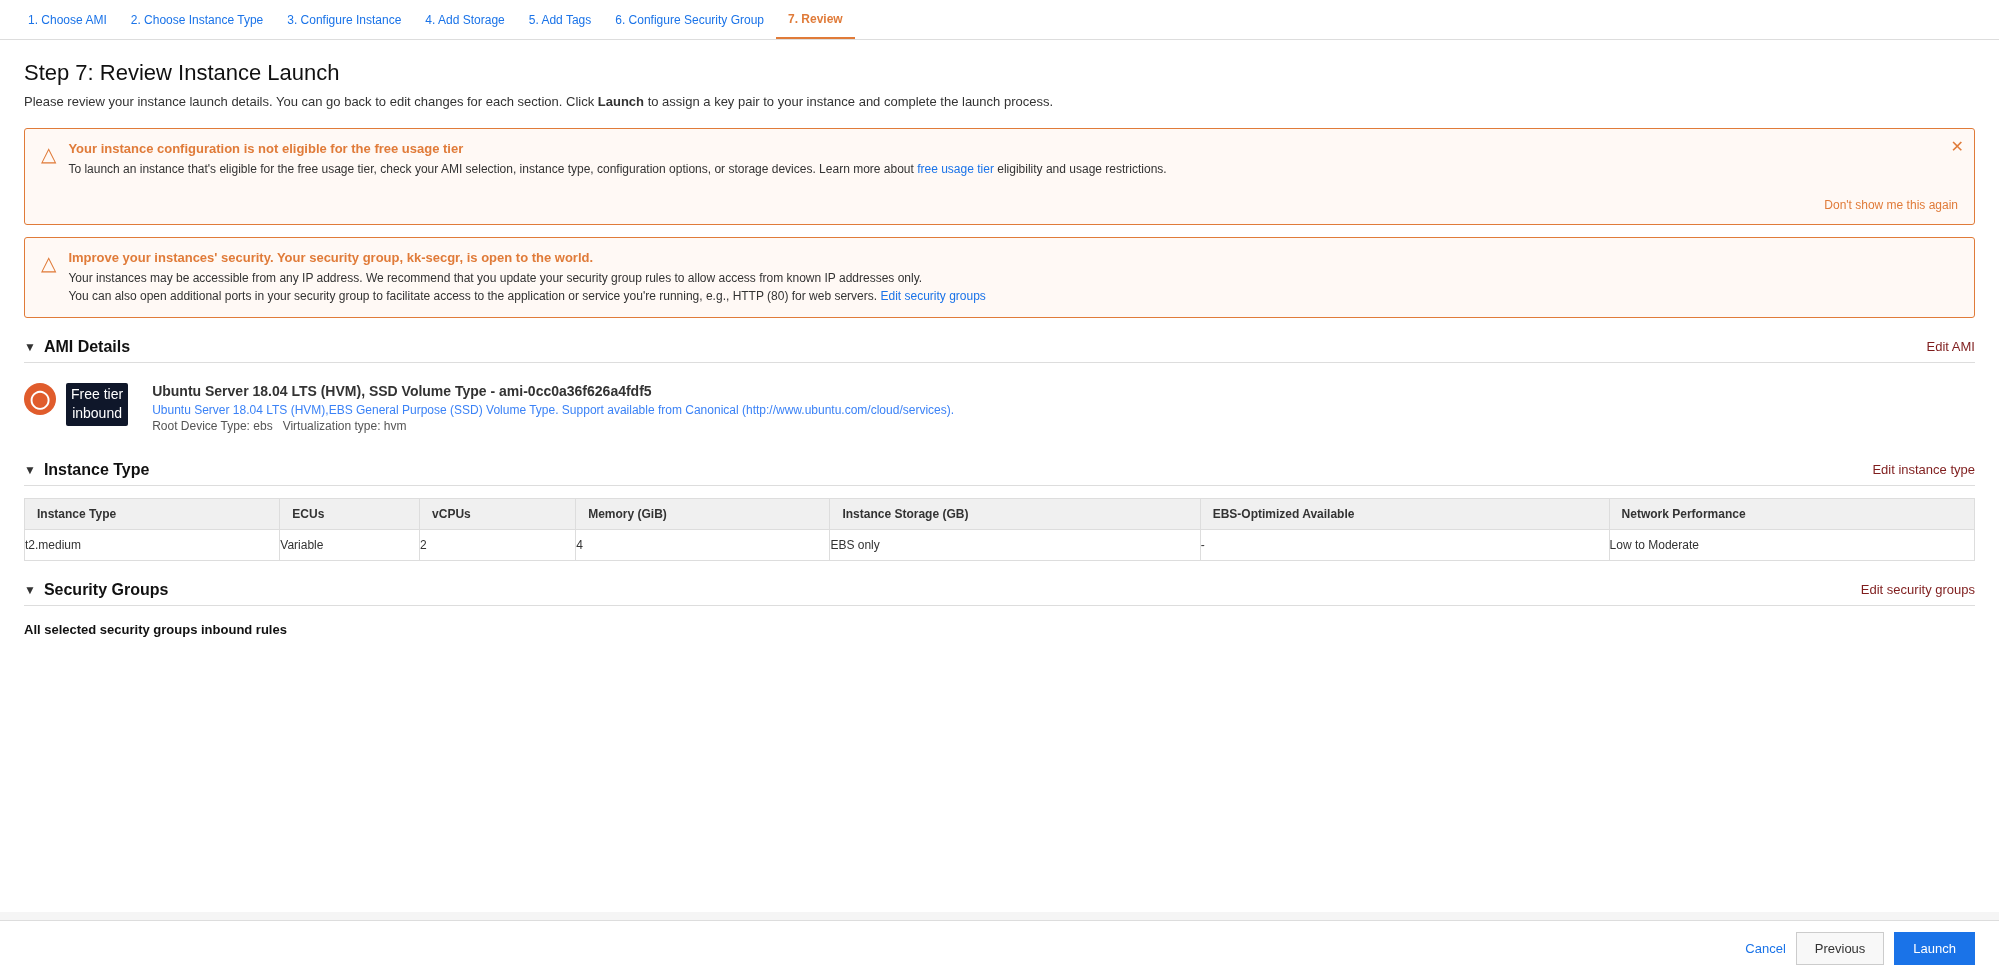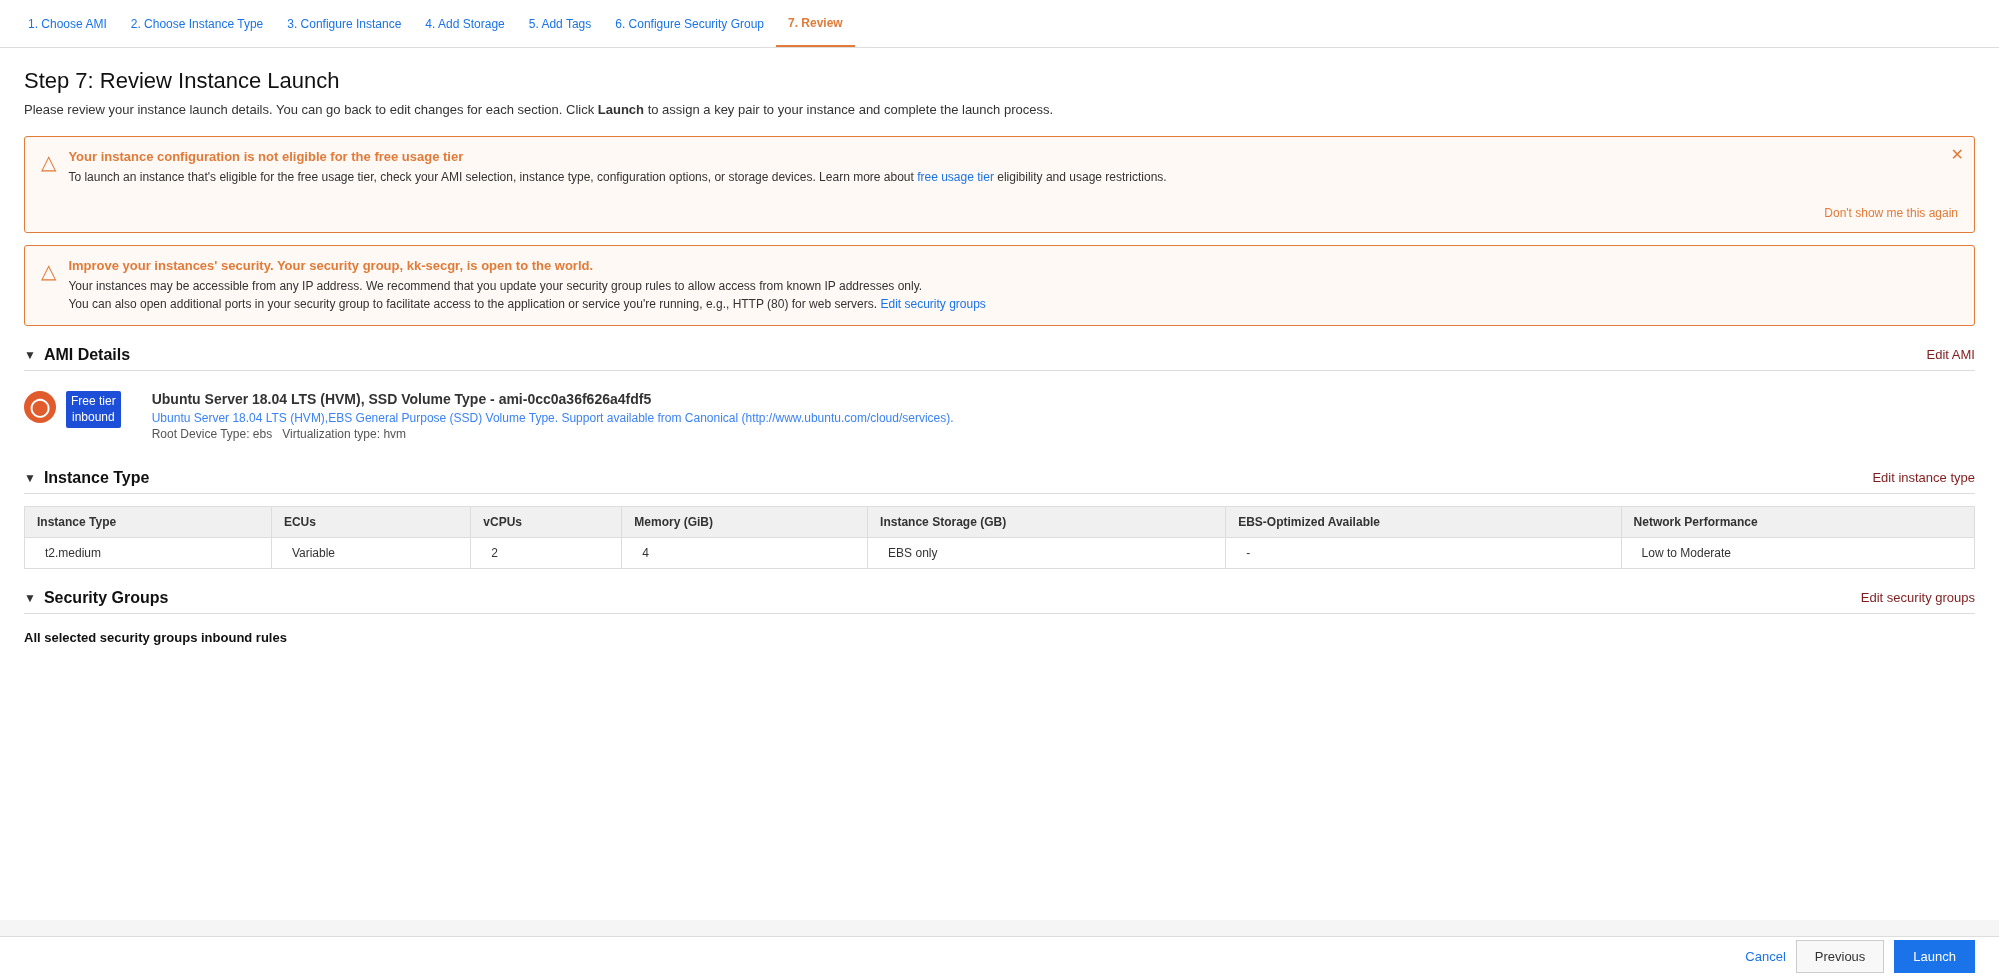--- a/index.html
+++ b/index.html
@@ -5,21 +5,21 @@
     * { box-sizing: border-box; margin: 0; padding: 0; }
     body { font-family: 'Helvetica Neue', Arial, sans-serif; font-size: 13px; color: #333; background: #f5f5f5; }
 
     
     .top-nav {
       background: #fff;
       border-bottom: 1px solid #ddd;
       display: flex;
       align-items: center;
       padding: 0 16px;
-      height: 48px;
+      height: 40px;
     }
     .nav-step {
       font-size: 12px;
       color: #1a73e8;
       cursor: pointer;
       padding: 0 12px;
       height: 100%;
       display: flex;
       align-items: center;
       white-space: nowrap;
@@ -163,49 +163,49 @@
       font-size: 12px;
       color: #3b82f6;
       margin-bottom: 2px;
     }
     .ami-meta {
       font-size: 12px;
       color: #555;
     }
     .free-tier-badge {
       display: inline-block;
-      background: #1d4ed8;
+      background: #0f172a;
       color: #fff;
-      font-size: 12px;
+      font-size: 14px;
       padding: 2px 5px;
       border-radius: 2px;
       line-height: 1.4;
       text-align: center;
-      margin-right: 21px;
+      margin-right: 14px;
       vertical-align: top;
     }
 
     
     .data-table {
       width: 100%;
       border-collapse: collapse;
       border: 1px solid #ddd;
       margin-top: 4px;
     }
     .data-table th {
       background: #f0f0f0;
       padding: 8px 12px;
       text-align: left;
       font-size: 12px;
       font-weight: 600;
       color: #333;
       border: 1px solid #ddd;
     }
     .data-table td {
-      padding: 8px 20px;
+      padding: 8px 0;
       font-size: 12px;
       color: #333;
       border: 1px solid #ddd;
       background: #fff;
     }
 
     
     .inbound-title {
       font-weight: 700;
       font-size: 13px;
@@ -214,21 +214,21 @@
     }
 
     
     .footer {
       position: fixed;
       bottom: 0;
       left: 0;
       right: 0;
       background: #fff;
       border-top: 1px solid #ddd;
-      height: 40px;
+      height: 56px;
       display: flex;
       align-items: center;
       justify-content: flex-end;
       padding: 0 24px;
       gap: 10px;
     }
     .btn {
       padding: 8px 18px;
       font-size: 13px;
       border-radius: 0;

